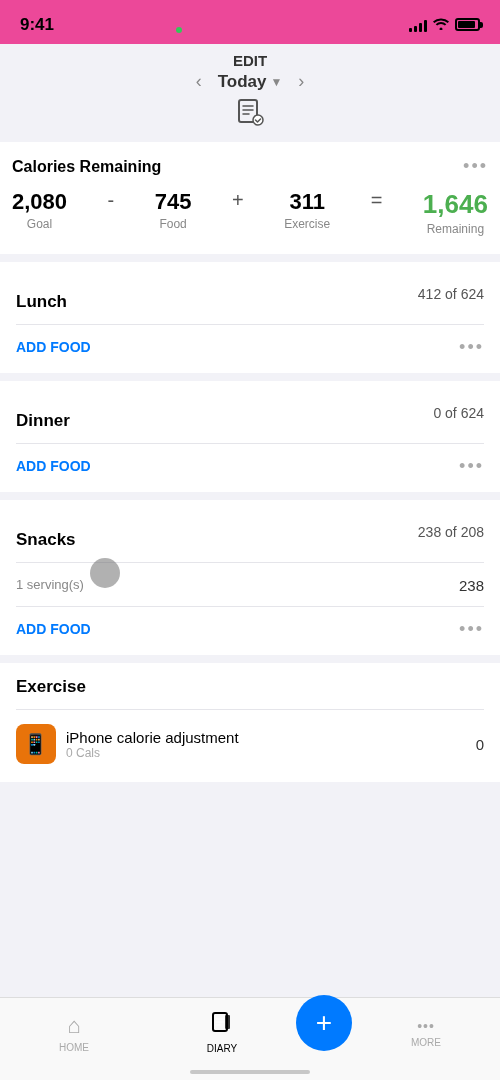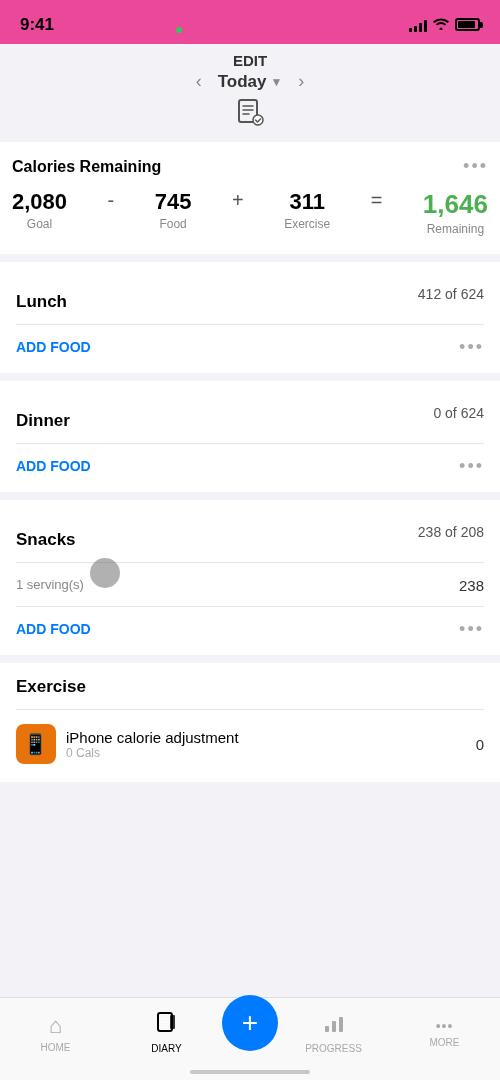--- a/index.html
+++ b/index.html
@@ -545,28 +545,18 @@
         <rect x="14" y="3" width="5" height="14" rx="1" fill="#000" opacity="0.8"></rect>
         <path d="M5 7h8M5 10h8M5 13h5" stroke="#fff" stroke-width="1.2" stroke-linecap="round"></path>
       </svg>
     </span>
     <span class="tab-label active">DIARY</span>
   </div>
   <div class="tab-add-btn">
     <span class="tab-add-icon">+</span>
   </div>
   <div class="tab-item">
-    <span class="tab-icon">
-      <svg width="22" height="22" viewBox="0 0 22 22" fill="none">
-        <rect x="2" y="14" width="4" height="6" fill="#aaa" rx="1"></rect>
-        <rect x="9" y="9" width="4" height="11" fill="#aaa" rx="1"></rect>
-        <rect x="16" y="5" width="4" height="15" fill="#aaa" rx="1"></rect>
-      </svg>
-    </span>
-    <span class="tab-label">PROGRESS</span>
-  </div>
-  <div class="tab-item">
     <span class="tab-icon" style="font-size:14px;letter-spacing:1px;color:#aaa;">•••</span>
     <span class="tab-label">MORE</span>
   </div>
 </div>
 
 <div class="home-indicator"></div>
 
 </body></html>

